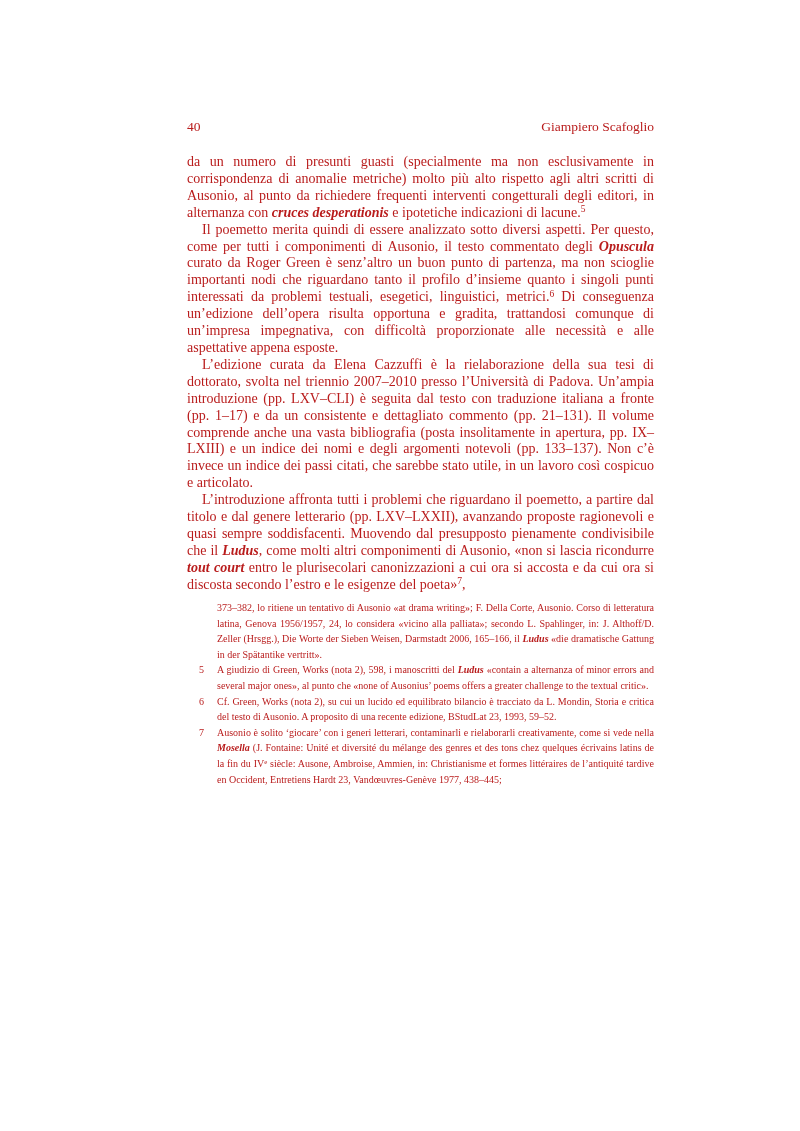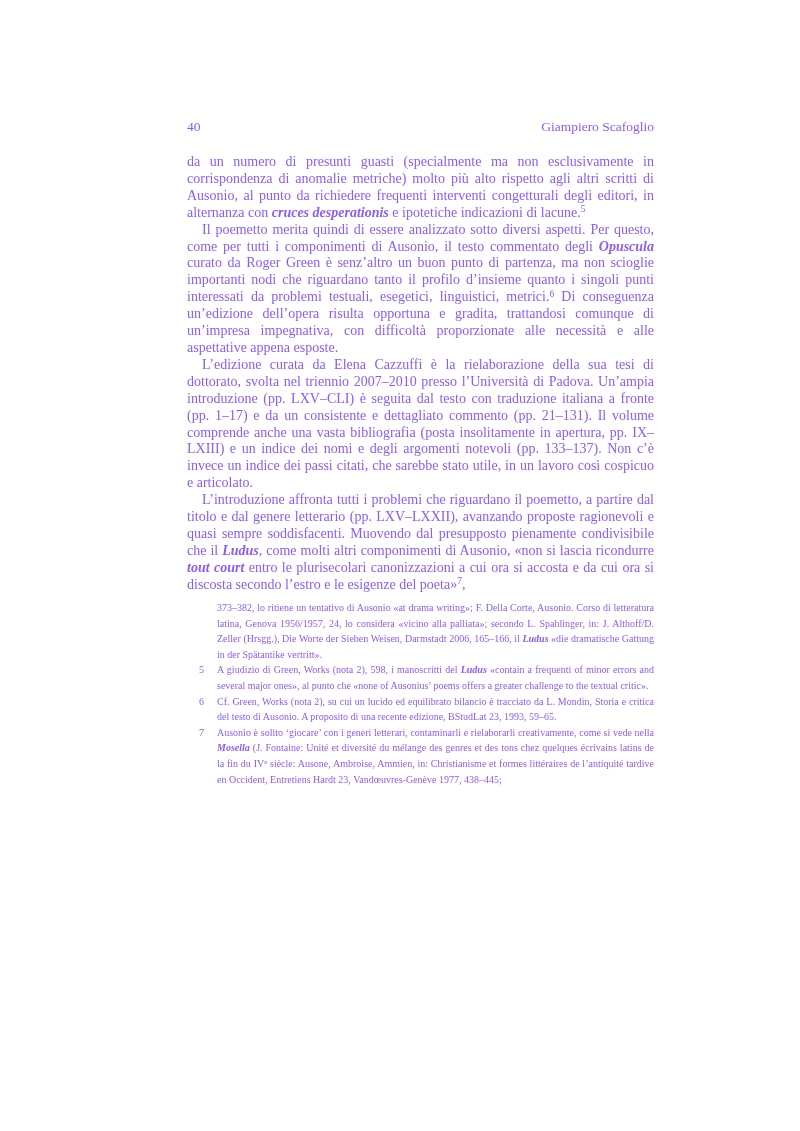--- a/index.html
+++ b/index.html
@@ -5,21 +5,21 @@
   html, body {
     margin: 0;
     padding: 0;
     background: #ffffff;
   }
   .page {
     position: relative;
     width: 800px;
     height: 1131px;
     background: #ffffff;
-    color: #8b5cf6;
+    color: #b91c1c;
     font-family: "Liberation Serif", serif;
     overflow: hidden;
   }
   .header {
     position: absolute;
     left: 187px;
     top: 119px;
     width: 467px;
     height: 16px;
     font-size: 13.5px;
@@ -90,17 +90,17 @@
     <span class="runtitle">Giampiero Scafoglio</span>
   </div>
   <div class="bodytext" id="body-container">
       <p class="para"><span>da un numero di presunti guasti (specialmente ma non esclusivamente in corrispondenza di anomalie metriche) molto più alto rispetto agli altri scritti di Ausonio, al punto da richiedere frequenti interventi congetturali degli editori, in alternanza con </span><span class="it">cruces desperationis</span><span> e ipotetiche indicazioni di lacune.</span><sup class="supmark">5</sup></p>
       <p class="para indent"><span>Il poemetto merita quindi di essere analizzato sotto diversi aspetti. Per questo, come per tutti i componimenti di Ausonio, il testo commentato degli </span><span class="it">Opuscula</span><span> curato da Roger Green è senz’altro un buon punto di partenza, ma non scioglie importanti nodi che riguardano tanto il profilo d’insieme quanto i singoli punti interessati da problemi testuali, esegetici, linguistici, metrici.</span><sup class="supmark">6</sup><span> Di conseguenza un’edizione dell’opera risulta opportuna e gradita, trattandosi comunque di un’impresa impegnativa, con difficoltà proporzionate alle necessità e alle aspettative appena esposte.</span></p>
       <p class="para indent"><span>L’edizione curata da Elena Cazzuffi è la rielaborazione della sua tesi di dottorato, svolta nel triennio 2007–2010 presso l’Università di Padova. Un’ampia introduzione (pp. LXV–CLI) è seguita dal testo con traduzione italiana a fronte (pp. 1–17) e da un consistente e dettagliato commento (pp. 21–131). Il volume comprende anche una vasta bibliografia (posta insolitamente in apertura, pp. IX–LXIII) e un indice dei nomi e degli argomenti notevoli (pp. 133–137). Non c’è invece un indice dei passi citati, che sarebbe stato utile, in un lavoro così cospicuo e articolato.</span></p>
       <p class="para indent"><span>L’introduzione affronta tutti i problemi che riguardano il poemetto, a partire dal titolo e dal genere letterario (pp. LXV–LXXII), avanzando proposte ragionevoli e quasi sempre soddisfacenti. Muovendo dal presupposto pienamente condivisibile che il </span><span class="it">Ludus</span><span>, come molti altri componimenti di Ausonio, «non si lascia ricondurre </span><span class="it">tout court</span><span> entro le plurisecolari canonizzazioni a cui ora si accosta e da cui ora si discosta secondo l’estro e le esigenze del poeta»</span><sup class="supmark">7</sup><span>,</span></p>
     </div>
   <div class="footnotes" id="footnotes-container">
       <div class="fn"><span class="fn-num"></span><span class="fn-text"><span>373–382, lo ritiene un tentativo di Ausonio «at drama writing»; F. Della Corte, Ausonio. Corso di letteratura latina, Genova 1956/1957, 24, lo considera «vicino alla palliata»; secondo L. Spahlinger, in: J. Althoff/D. Zeller (Hrsgg.), Die Worte der Sieben Weisen, Darmstadt 2006, 165–166, il </span><span class="it">Ludus</span><span> «die dramatische Gattung in der Spätantike vertritt».</span></span></div>
-      <div class="fn"><span class="fn-num">5</span><span class="fn-text"><span>A giudizio di Green, Works (nota 2), 598, i manoscritti del </span><span class="it">Ludus</span><span> «contain a frequenti of minor errors and several major ones», al punto che «none of Ausonius’ poems offers a greater challenge to the textual critic».</span></span></div>
-      <div class="fn"><span class="fn-num">6</span><span class="fn-text"><span>Cf. Green, Works (nota 2), su cui un lucido ed equilibrato bilancio è tracciato da L. Mondin, Storia e critica del testo di Ausonio. A proposito di una recente edizione, BStudLat 23, 1993, 59–65.</span></span></div>
+      <div class="fn"><span class="fn-num">5</span><span class="fn-text"><span>A giudizio di Green, Works (nota 2), 598, i manoscritti del </span><span class="it">Ludus</span><span> «contain a alternanza of minor errors and several major ones», al punto che «none of Ausonius’ poems offers a greater challenge to the textual critic».</span></span></div>
+      <div class="fn"><span class="fn-num">6</span><span class="fn-text"><span>Cf. Green, Works (nota 2), su cui un lucido ed equilibrato bilancio è tracciato da L. Mondin, Storia e critica del testo di Ausonio. A proposito di una recente edizione, BStudLat 23, 1993, 59–52.</span></span></div>
       <div class="fn"><span class="fn-num">7</span><span class="fn-text"><span>Ausonio è solito ‘giocare’ con i generi letterari, contaminarli e rielaborarli creativamente, come si vede nella </span><span class="it">Mosella</span><span> (J. Fontaine: Unité et diversité du mélange des genres et des tons chez quelques écrivains latins de la fin du IV</span><sup class="supmark">e</sup><span> siècle: Ausone, Ambroise, Ammien, in: Christianisme et formes littéraires de l’antiquité tardive en Occident, Entretiens Hardt 23, Vandœuvres-Genève 1977, 438–445;</span></span></div>
     </div>
 </div>
 
 </body></html>

